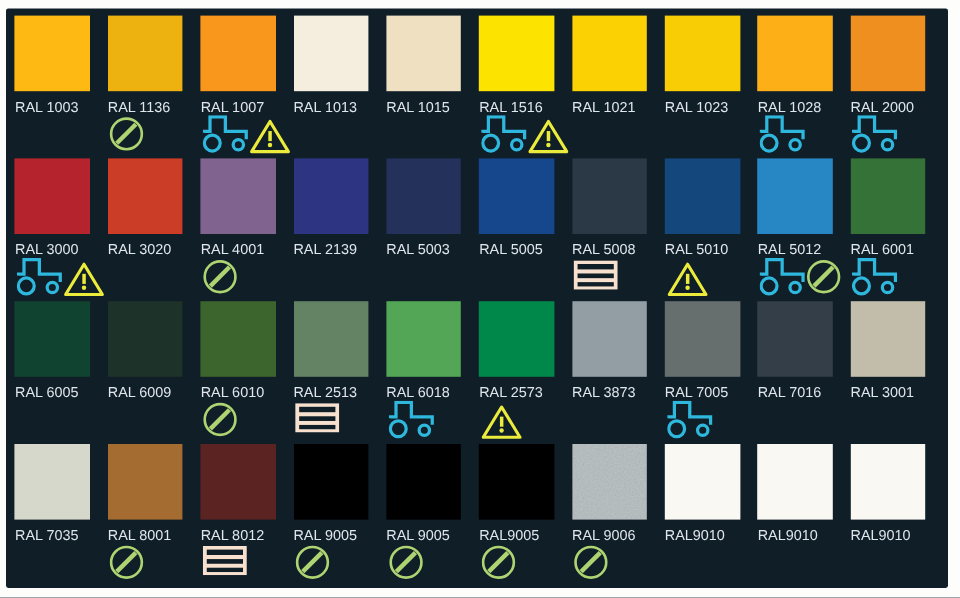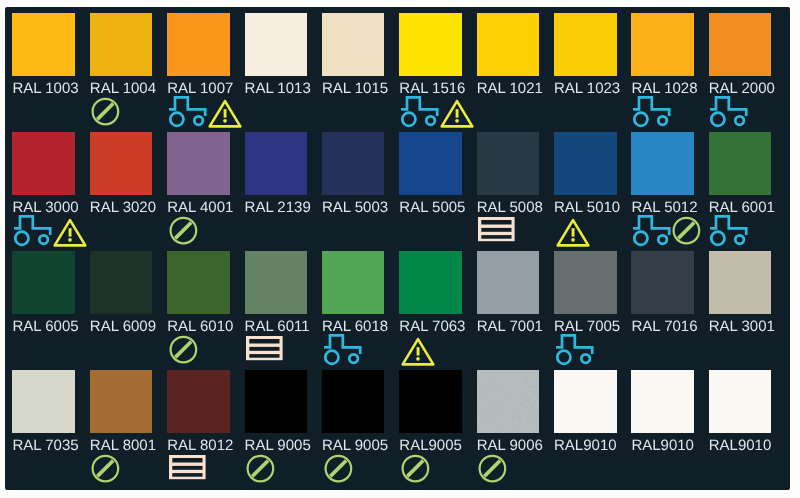--- a/index.html
+++ b/index.html
@@ -3,21 +3,21 @@
 <meta charset="utf-8">
 <title>RAL Colour Chart</title>
 <style>
   html,body{margin:0;padding:0;}
   body{width:800px;height:498px;overflow:hidden;background:#fdfefc;
        font-family:"Liberation Sans",sans-serif;}
   #panel{position:absolute;left:4.8px;top:6.8px;width:785px;height:483.2px;
          background:#101e28;border-radius:2px;overflow:hidden;}
   .cell{position:absolute;width:77px;}
   .swatch{position:absolute;left:0;top:0;width:62.5px;height:63px;}
-  .label{position:absolute;left:0;top:70px;font-size:15px;color:#dfe6ec;
+  .label{position:absolute;left:0;top:70px;font-size:12px;color:#dfe6ec;
          white-space:nowrap;line-height:12px;
          -webkit-font-smoothing:antialiased;text-rendering:geometricPrecision;}
   .icons{position:absolute;left:1.6px;top:83px;height:32px;display:flex;
          align-items:flex-start;gap:1.2px;}
   .icons svg{display:block;}
   .ic-tractor{margin-top:-0.5px;}
   .ic-warning{margin-top:1.5px;}
   .ic-prohibited{margin-top:0.4px;}
   .ic-stripes{margin-top:1.8px;}
   .swatch.metallic{position:absolute;overflow:hidden;}
@@ -27,21 +27,21 @@
 <body>
 
 <div id="panel">
   <div id="grid">
       <div class="cell" style="left: 7.7px; top: 6.7px;">
         <div class="swatch" style="background-color: rgb(254, 185, 19);"></div>
         <div class="label">RAL 1003</div>
       </div>
       <div class="cell" style="left: 85.06px; top: 6.7px;">
         <div class="swatch" style="background-color: rgb(237, 177, 16);"></div>
-        <div class="label">RAL 1004</div>
+        <div class="label">RAL 1136</div>
         <div class="icons">
           <svg class="ic-prohibited" width="29" height="29" viewBox="0 0 29 29">
             <circle cx="14.4" cy="14.6" r="12.8" fill="none" stroke="#aed472" stroke-width="2.2"></circle>
             <path d="M6.3 22.4 L22.2 6.5" stroke="#aed472" stroke-width="3.7" fill="none"></path>
           </svg>
         </div>
       </div>
       <div class="cell" style="left: 162.42px; top: 6.7px;">
         <div class="swatch" style="background-color: rgb(249, 151, 29);"></div>
         <div class="label">RAL 1007</div>
@@ -230,21 +230,21 @@
         <div class="label">RAL 6010</div>
         <div class="icons">
           <svg class="ic-prohibited" width="29" height="29" viewBox="0 0 29 29">
             <circle cx="14.4" cy="14.6" r="12.8" fill="none" stroke="#aed472" stroke-width="2.2"></circle>
             <path d="M6.3 22.4 L22.2 6.5" stroke="#aed472" stroke-width="3.7" fill="none"></path>
           </svg>
         </div>
       </div>
       <div class="cell" style="left: 239.78px; top: 244.7px;">
         <div class="swatch" style="background-color: rgb(100, 131, 100);"></div>
-        <div class="label">RAL 6011</div>
+        <div class="label">RAL 2513</div>
         <div class="icons">
           <svg class="ic-stripes" width="37" height="25" viewBox="0 0 37 25">
             <rect x="0" y="0" width="36.6" height="24.2" fill="#f7e1ce"></rect>
             <rect x="3.3" y="3.0" width="30.2" height="4.5" fill="#101e28"></rect>
             <rect x="3.3" y="10.9" width="30.2" height="3.9" fill="#101e28"></rect>
             <rect x="3.3" y="18.1" width="30.2" height="3.6" fill="#101e28"></rect>
           </svg>
         </div>
       </div>
       <div class="cell" style="left: 317.14px; top: 244.7px;">
@@ -255,32 +255,32 @@
             <g fill="none" stroke="#2fb8de" stroke-width="2.7">
               <path d="M1.35 14.6 v-1.2 h4.65 V1.4 h12.8 v12 h17.4 v6.6"></path>
               <circle cx="7.9" cy="23.25" r="6.6"></circle>
               <circle cx="29.6" cy="24.6" r="4.3"></circle>
             </g>
           </svg>
         </div>
       </div>
       <div class="cell" style="left: 394.5px; top: 244.7px;">
         <div class="swatch" style="background-color: rgb(0, 135, 74);"></div>
-        <div class="label">RAL 7063</div>
+        <div class="label">RAL 2573</div>
         <div class="icons">
           <svg class="ic-warning" width="34" height="31" viewBox="0 0 34 31">
             <path d="M17 3.2 L32.3 28.4 H1.7 Z" fill="none" stroke="#ebeb3c" stroke-width="2.6" stroke-linejoin="round"></path>
             <rect x="15.6" y="11.2" width="2.9" height="8.4" fill="#ebeb3c"></rect>
             <circle cx="17" cy="22.8" r="1.85" fill="#ebeb3c"></circle>
           </svg>
         </div>
       </div>
       <div class="cell" style="left: 471.86px; top: 244.7px;">
         <div class="swatch" style="background-color: rgb(147, 158, 164);"></div>
-        <div class="label">RAL 7001</div>
+        <div class="label">RAL 3873</div>
       </div>
       <div class="cell" style="left: 549.22px; top: 244.7px;">
         <div class="swatch" style="background-color: rgb(102, 111, 109);"></div>
         <div class="label">RAL 7005</div>
         <div class="icons">
           <svg class="ic-tractor" width="38" height="32" viewBox="0 0 38 32">
             <g fill="none" stroke="#2fb8de" stroke-width="2.7">
               <path d="M1.35 14.6 v-1.2 h4.65 V1.4 h12.8 v12 h17.4 v6.6"></path>
               <circle cx="7.9" cy="23.25" r="6.6"></circle>
               <circle cx="29.6" cy="24.6" r="4.3"></circle>

